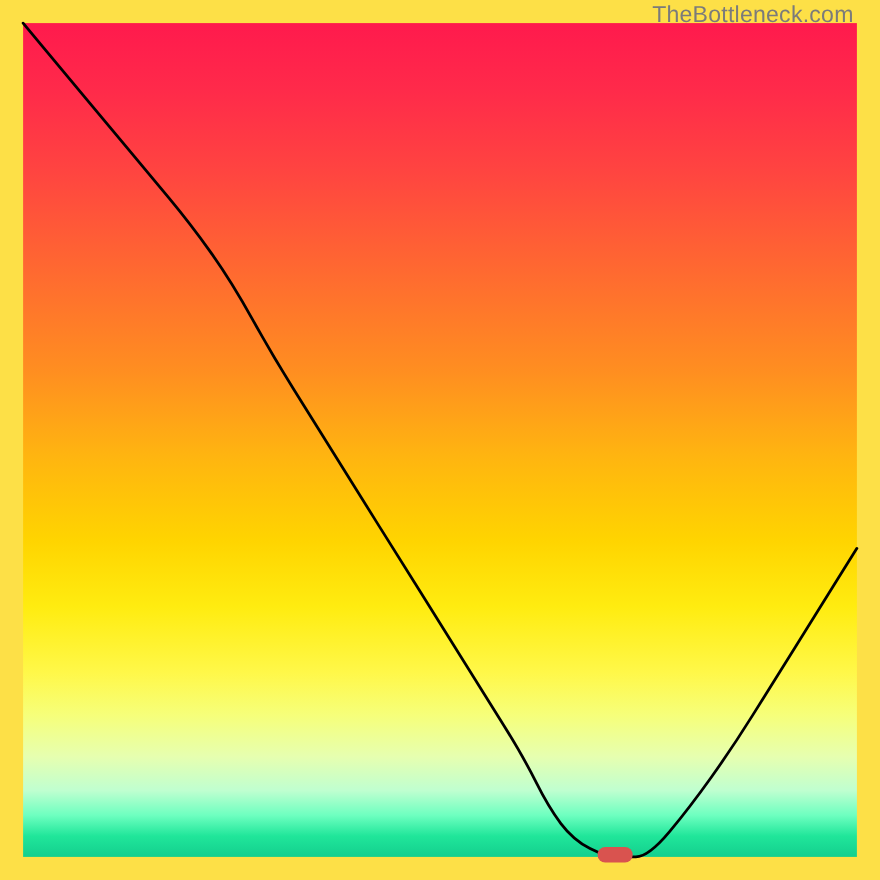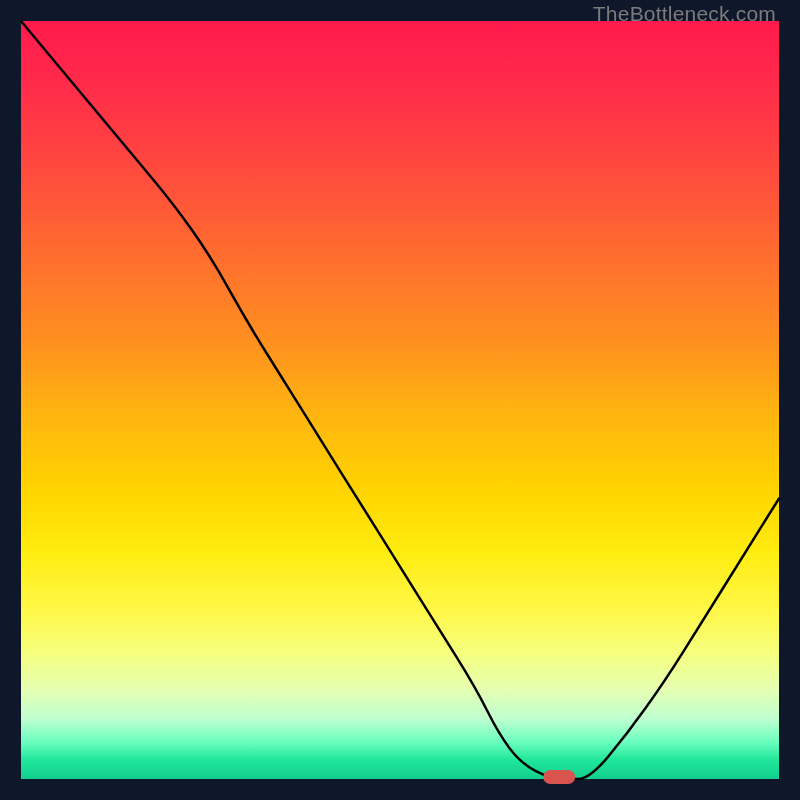--- a/index.html
+++ b/index.html
@@ -10,21 +10,21 @@
     background: #000;
     overflow: hidden;
     font-family: Arial, Helvetica, sans-serif;
   }
   .frame {
     position: absolute;
     left: 0;
     top: 0;
     width: 800px;
     height: 800px;
-    background: #0f172a;
+    background: #fde047;
   }
   .plot {
     position: absolute;
     left: 21px;
     top: 21px;
     width: 758px;
     height: 758px;
     
     background: linear-gradient(to bottom,
       #ff1a4d 0%,

